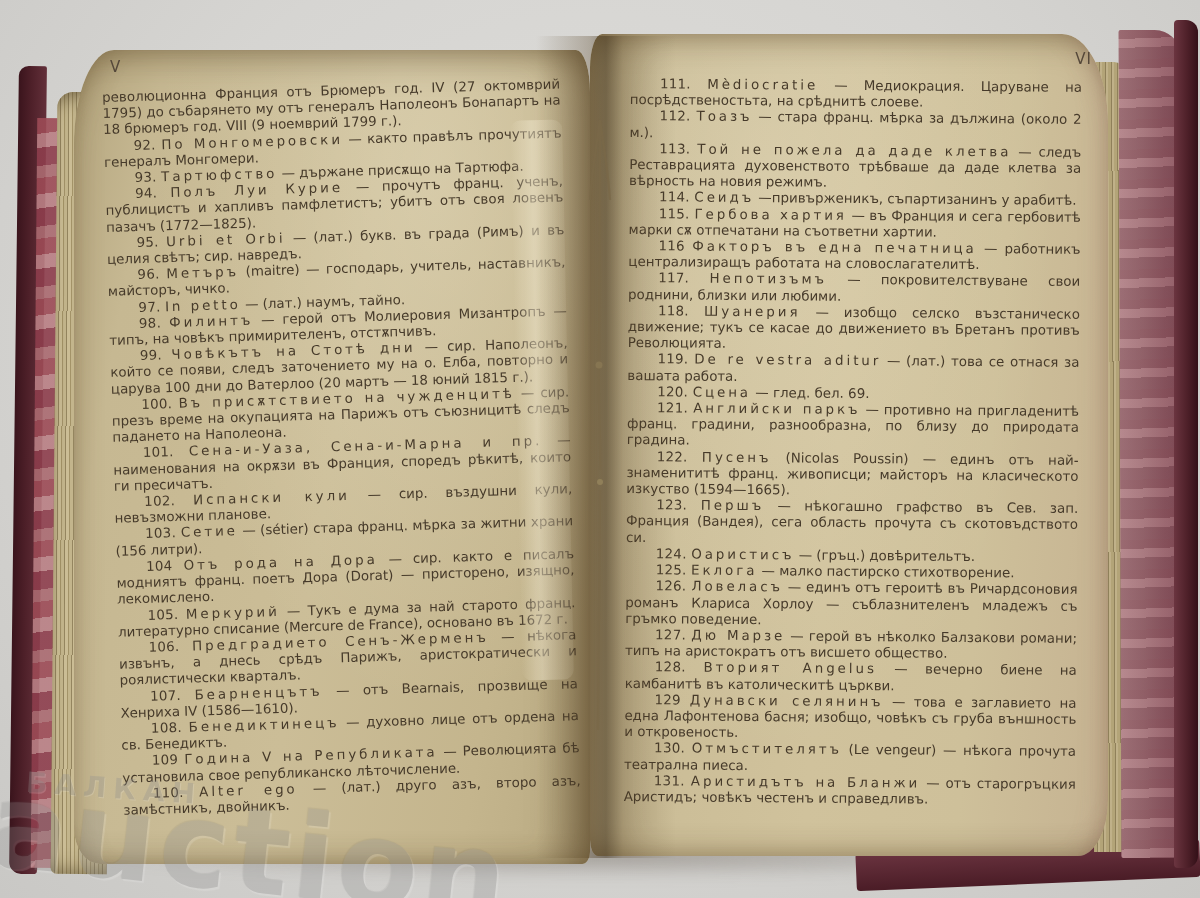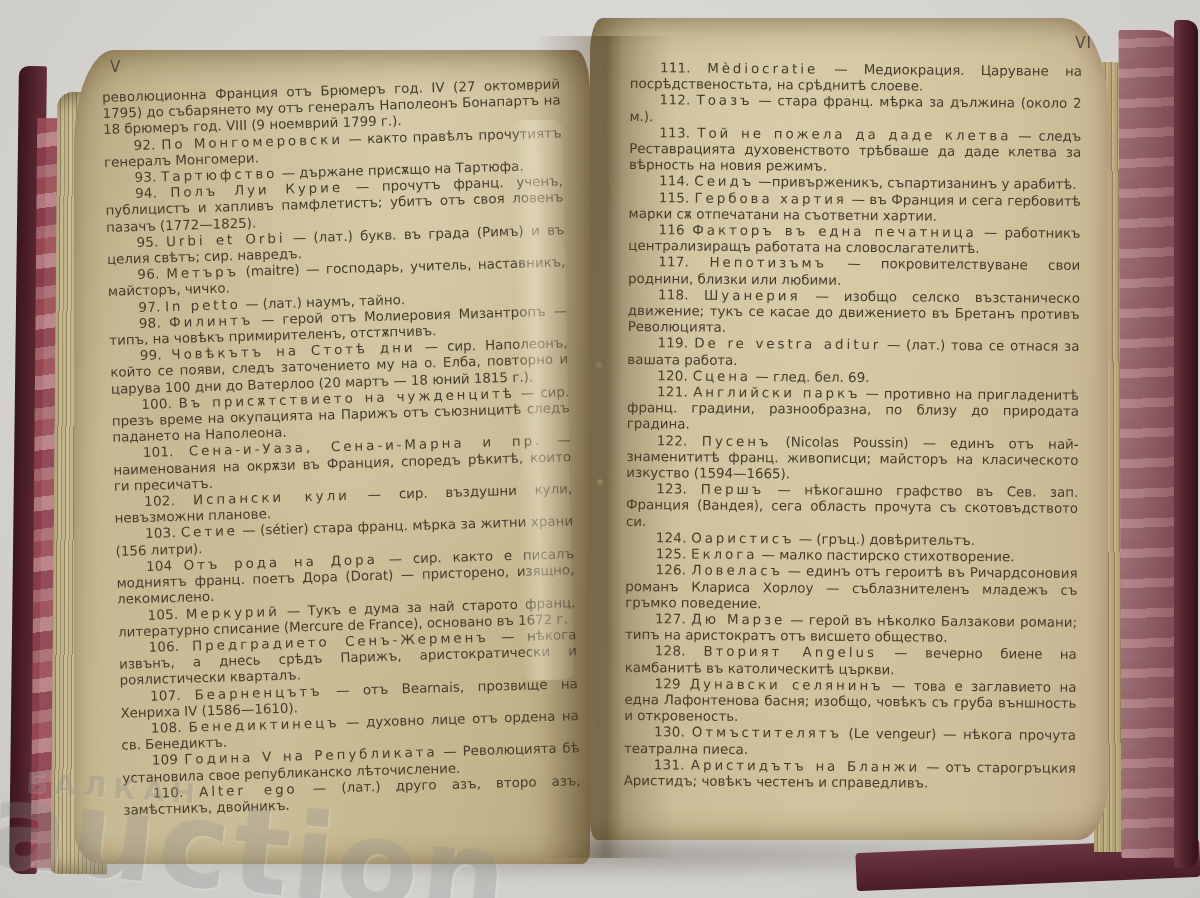--- a/index.html
+++ b/index.html
@@ -46,21 +46,21 @@
   .page-left{left:74px;top:50px;width:516px;height:814px;
     border-radius:40px 14px 8px 26px / 95px 42px 12px 36px;
     background:
       radial-gradient(ellipse at 70% 15%, rgba(255,250,230,.25), rgba(0,0,0,0) 55%),
       linear-gradient(100deg, #b4a57e 0%, #c6b892 14%, var(--paper,#cbbd97) 50%, #c4b58d 80%, #b9aa82 100%);
     box-shadow:
       inset -34px 0 46px -22px rgba(75,55,28,.55),
       inset 0 26px 34px -20px rgba(110,90,55,.55),
       inset 22px 0 30px -24px rgba(110,90,55,.45),
       inset 0 -20px 26px -18px rgba(110,90,55,.45);}
-  .page-right{left:590px;top:18px;width:518px;height:822px;
+  .page-right{left:590px;top:34px;width:518px;height:822px;
     border-radius:12px 46px 30px 8px / 34px 90px 56px 16px;
     background:
       radial-gradient(ellipse at 35% 20%, rgba(255,250,230,.22), rgba(0,0,0,0) 60%),
       linear-gradient(95deg, #b2a37b 0%, #c9bb95 12%, #d0c29c 48%, #cec09a 74%, #c5b291 100%);
     box-shadow:
       inset 34px 0 46px -22px rgba(75,55,28,.55),
       inset 0 22px 30px -18px rgba(110,90,55,.5),
       inset -20px 0 28px -20px rgba(140,95,85,.4),
       inset 0 -20px 26px -18px rgba(110,90,55,.45);}
 

